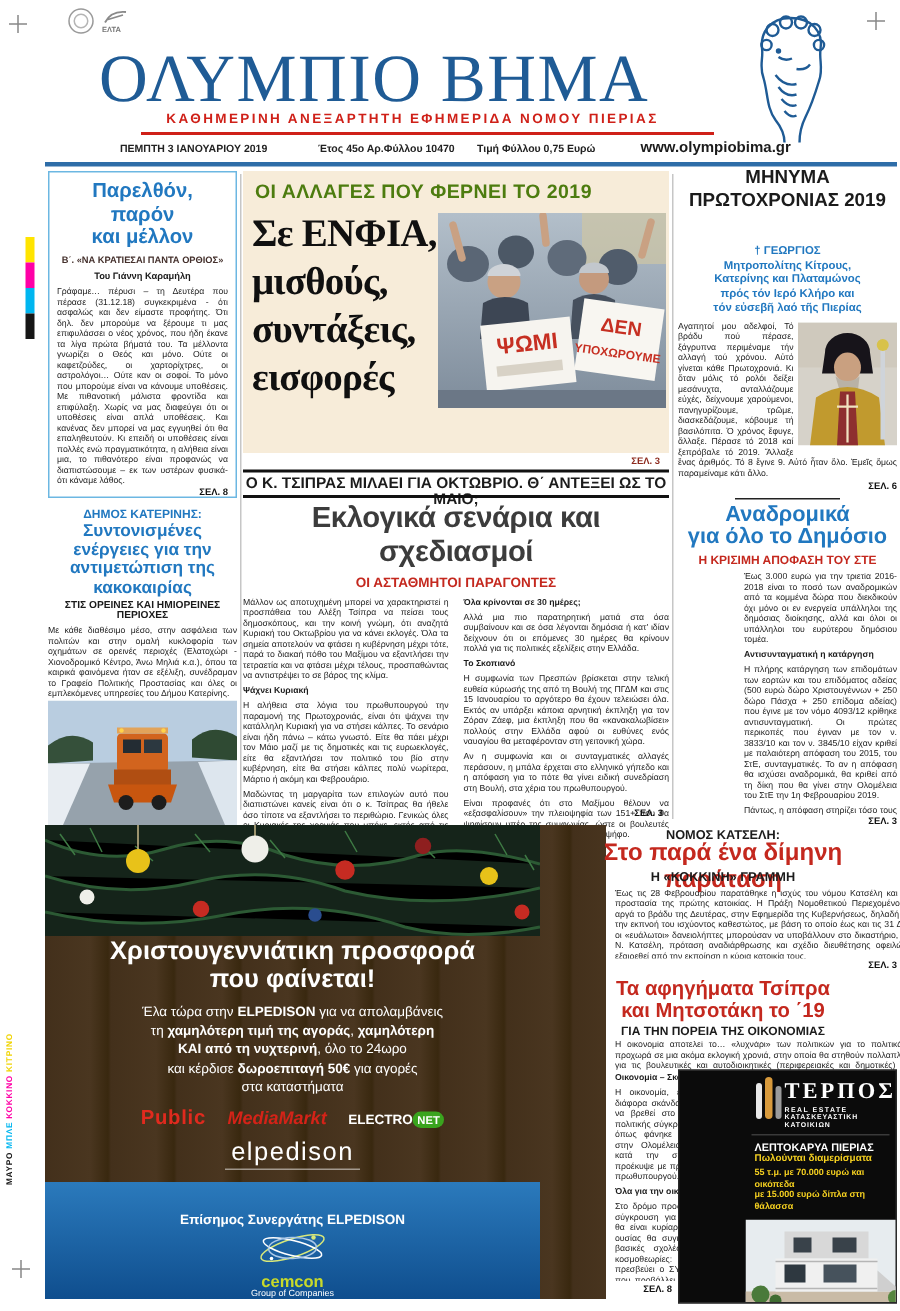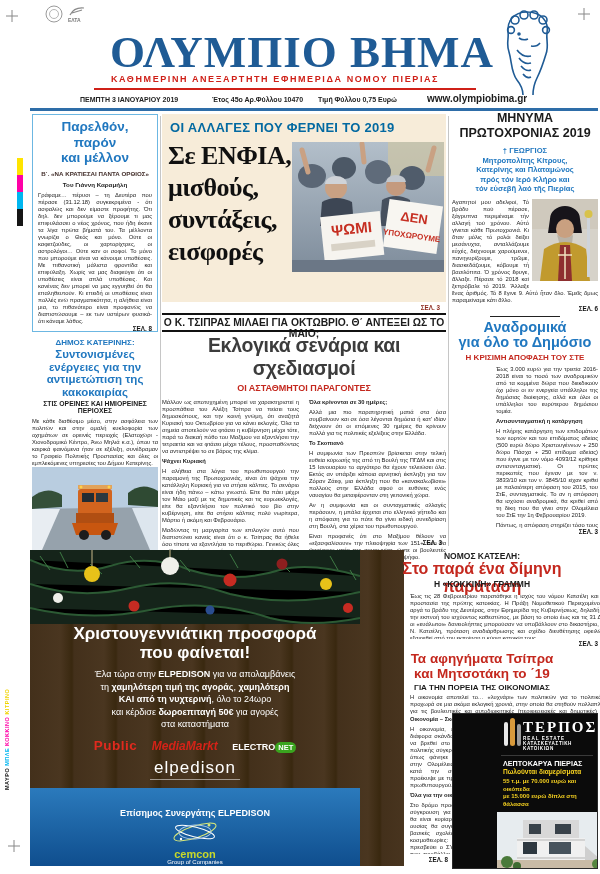--- a/index.html
+++ b/index.html
@@ -9,28 +9,28 @@
   .b{font-weight:bold;}
   .c{text-align:center;}
   .pre{white-space:pre-line;}
   .t{font-size:5.8px;line-height:7px;text-align:justify;color:#1c1c1c;}
   .t p{margin:0 0 3px 0;}
   .ref{font-weight:bold;font-size:6.3px;color:#111;}
   .serif{font-family:"Liberation Serif",serif;}
   .clip{overflow:hidden;padding-left:44px;}
   .vrule{width:1px;background:#c6c6c6;}
   
-  .mast-title{font-family:"Liberation Serif",serif;font-weight:bold;color:#1f5b95;
-              font-size:45px;letter-spacing:1px;text-align:right;}
+  .mast-title{font-family:"Liberation Serif",serif;font-weight:normal;color:#1f5b95;
+              font-size:45px;letter-spacing:1px;text-align:left;}
   .mast-sub{color:#cf2018;font-weight:bold;font-size:9px;letter-spacing:1.6px;text-align:center;}
   .info{font-size:7px;color:#222;}
   
   .h-blue{color:#2178c0;font-weight:bold;}
   .red{color:#c4281e;}
-  .green-kick{color:#0369a1;font-weight:bold;font-size:13px;letter-spacing:.3px;}
+  .green-kick{color:#4d7c0f;font-weight:bold;font-size:13px;letter-spacing:.3px;}
   .lead-head{font-family:"Liberation Serif",serif;font-weight:bold;color:#101010;
              font-size:26px;line-height:32px;letter-spacing:-.5px;}
   .bullet{color:#1c3f6e;font-weight:bold;font-size:9.5px;line-height:13px;}
   .cross svg{display:block;}
   
   .wood{background:repeating-linear-gradient(90deg,#43301b 0px,#4a3620 30px,#39280f 42px,#43301b 44px);}
   .adw{color:#fff;text-align:center;}
   .ybold{color:#f5d020;font-weight:bold;}
   .vlabels{transform:rotate(-90deg);transform-origin:left top;font-size:5.5px;font-weight:bold;letter-spacing:.5px;white-space:nowrap;}
 </style>
@@ -222,21 +222,21 @@
         <p>Αν η συμφωνία και οι συνταγματικές αλλαγές περάσουν, η μπάλα έρχεται στο ελληνικό γήπεδο και η απόφαση για το πότε θα γίνει ειδική συνεδρίαση στη Βουλή, στα χέρια του πρωθυπουργού.</p>
         <p>Είναι προφανές ότι στο Μαξίμου θέλουν να «εξασφαλίσουν» την πλειοψηφία των 151+ που θα ψηφίσουν υπέρ της συμφωνίας, ώστε οι βουλευτές του Ποταμιού π.χ. να δώσουν θετική ψήφο.</p>
       </div>
     </div>
   </div>
   <div class="abs ref" style="left:380px;top:539px;width:62px;text-align:right">ΣΕΛ. 3</div>
 
   <div class="abs" style="left:452px;top:111px;width:146px">
     <div class="pre c b" style="font-size:12.5px;line-height:15px">ΜΗΝΥΜΑ
 ΠΡΩΤΟΧΡΟΝΙΑΣ 2019</div>
-    <div class="pre c h-blue" style="font-size:7.6px;line-height:9.5px;margin-top:5px">† ΓΕΩΡΓΙΟΣ
+    <div class="pre c h-blue" style="font-size:7.6px;line-height:9.5px;margin-top:21px">† ΓΕΩΡΓΙΟΣ
 Μητροπολίτης Κίτρους,
 Κατερίνης και Πλαταμώνος
 πρός τόν Ιερό Κλήρο και
 τόν εὐσεβῆ λαό τῆς Πιερίας</div>
     <div style="margin-top:5px">
       <div style="float:right;margin:0 0 2px 3px">
         <svg width="66" height="82" viewBox="0 0 66 82">
           <rect width="66" height="82" fill="#d6d2c9"></rect>
           <rect x="0" y="0" width="66" height="30" fill="#cfc9bd"></rect>
           <path d="M18 20 a15 13 0 0 1 30 0 l2 14 l-34 0 z" fill="#17141a"></path>

